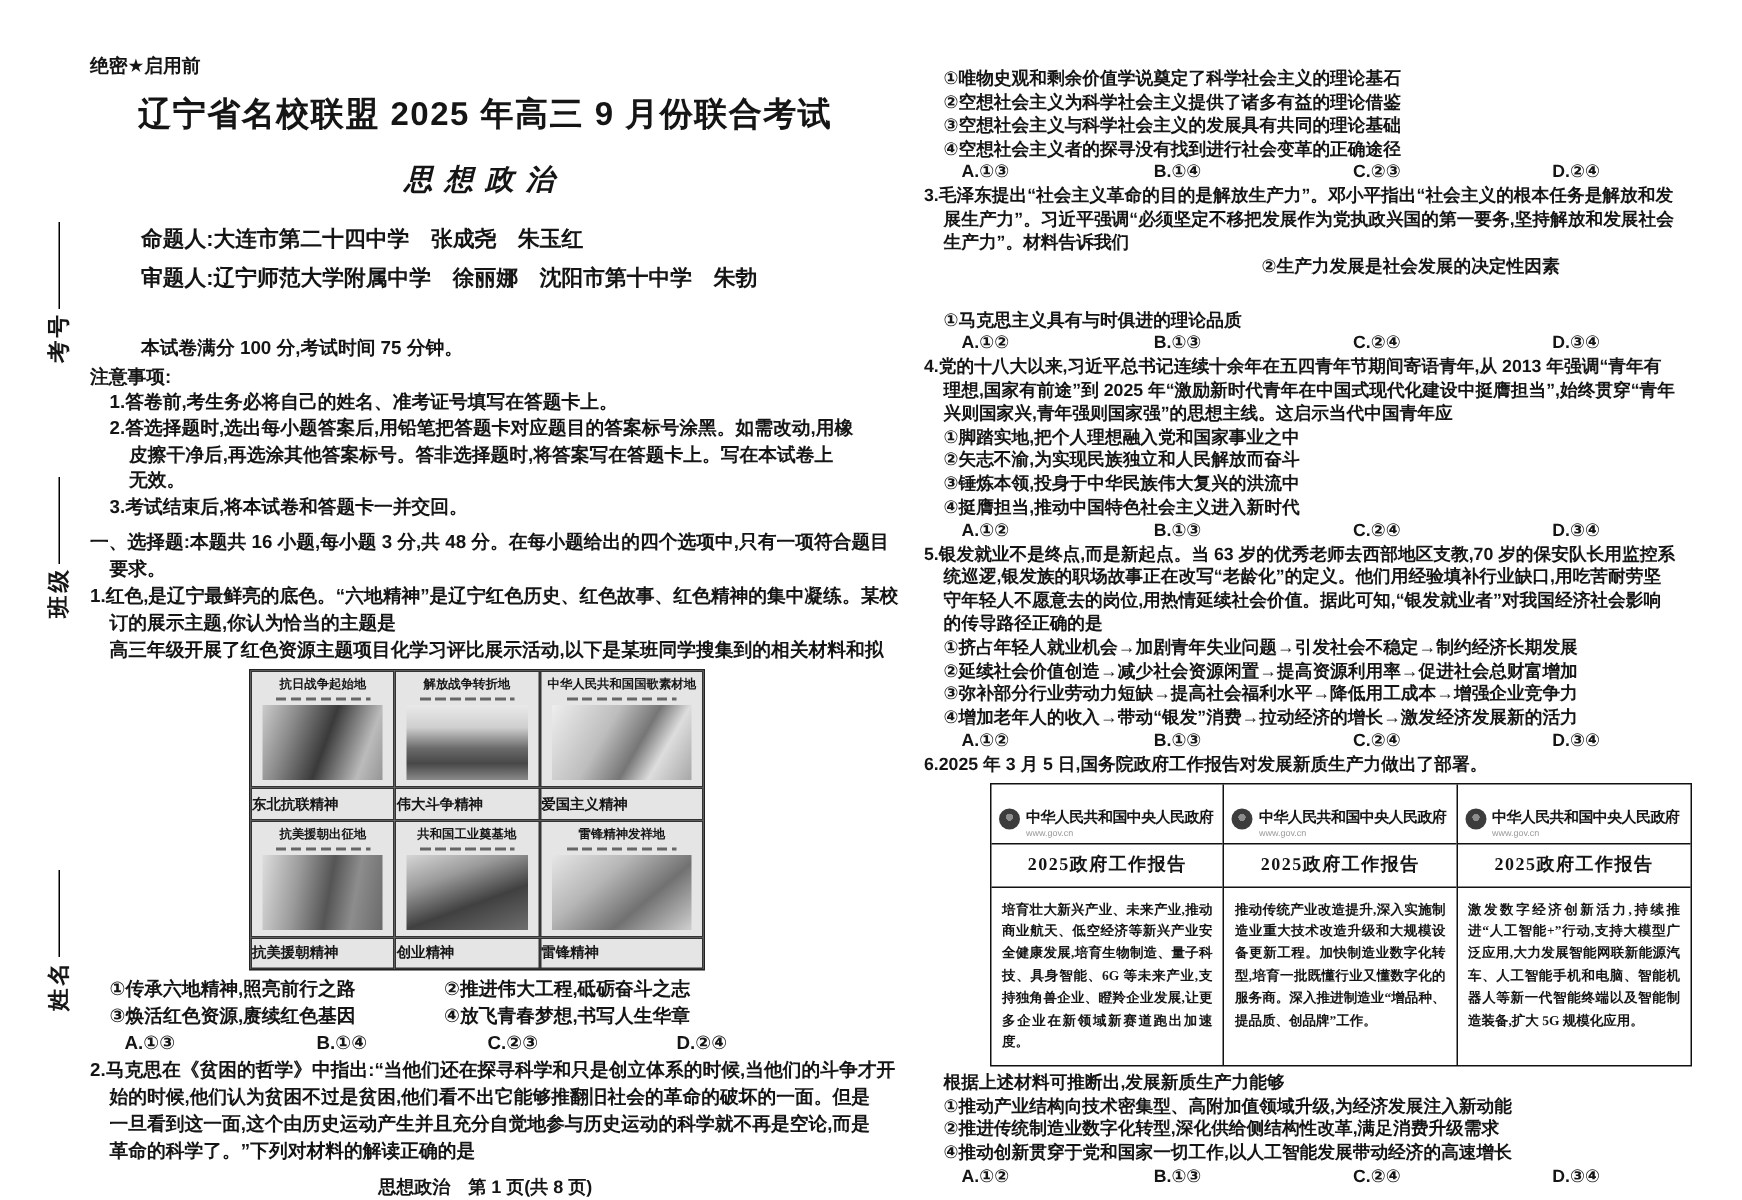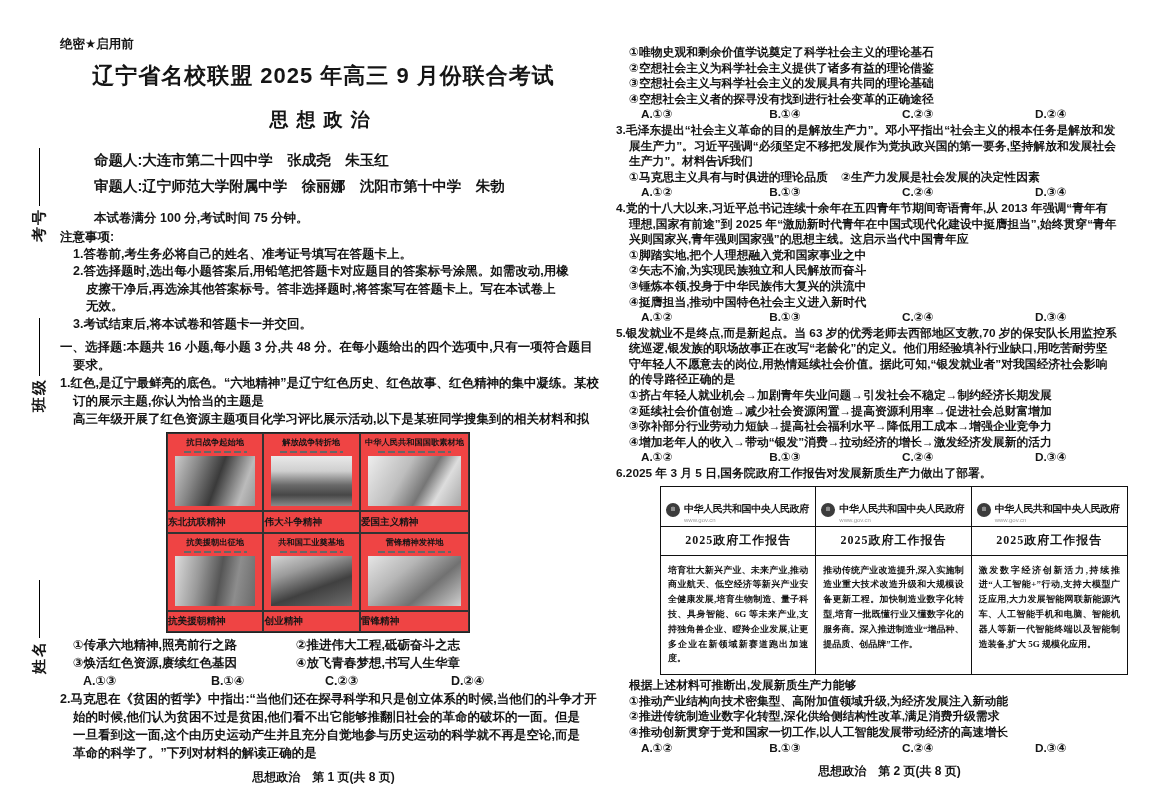--- a/index.html
+++ b/index.html
@@ -9,42 +9,42 @@
   .p1{left:60px;width:527px;}
   .p2{left:616px;width:547px;}
   
   .tl{font-size:12.5px;line-height:18px;font-weight:700;white-space:nowrap;}
   .p2 .tl{font-size:11.8px;line-height:15.6px;}
   .ind{padding-left:13px;}
   .ind2{padding-left:26px;}
   
   .classified{margin-top:36px;font-size:12.5px;font-weight:700;}
   .title{margin-top:8px;text-align:center;font-size:22px;font-weight:700;letter-spacing:1px;}
-  .subject{margin-top:16px;text-align:center;font-size:19px;font-weight:700;letter-spacing:8px;}
+  .subject{margin-top:16px;text-align:center;font-size:19px;font-weight:700;letter-spacing:8px;font-style:italic;}
   .persons{margin-top:14px;padding-left:34px;font-size:14.5px;line-height:26px;font-weight:700;white-space:nowrap;}
-  .info{margin-top:10px;padding-left:34px;}
+  .info{margin-top:24px;padding-left:34px;}
   .notes-title{margin-top:1px;}
   .note{line-height:17.4px;}
   .section{margin-top:1px;}
   
   .ansrow{display:flex;}
   .p1 .ansrow{padding-left:23px;}
   .p2 .ansrow{padding-left:25px;}
   .p1 .ansrow span{display:inline-block;width:128px;}
   .p1 .ansrow span:nth-child(2){width:114px;}
   .p1 .ansrow span:nth-child(3){width:126px;}
   .p2 .ansrow span{display:inline-block;width:135px;}
   .p2 .ansrow span:nth-child(2){width:140px;}
   .p2 .ansrow span:nth-child(3){width:140px;}
   .twocol{display:flex;}
   .p1 .twocol .c1{display:inline-block;width:223px;}
-  .p2 .twocol .c1{display:inline-block;width:212px;}
+  .p2 .twocol .c1{display:inline-block;width:212px;margin-top:36px;}
   
   .rgrid{margin:4px 0 3px 106px;width:302px;border:1.5px solid #222;
-         display:grid;grid-template-columns:repeat(3,1fr);background:#ef4444;}
+         display:grid;grid-template-columns:repeat(3,1fr);background:#e5e5e5;}
   .gcell{border:0.8px solid #333;padding:3px 2px 0;text-align:center;}
   .gtitle{font-size:8.6px;font-weight:700;white-space:nowrap;transform:scale(.96);}
   .cap{height:2px;width:70%;margin:2px auto 3px;
        background:repeating-linear-gradient(90deg,#666 0 7px,transparent 7px 10px);}
   .photo{height:50px;margin:0 5px 4px;}
   .ph1{background:linear-gradient(110deg,#cccccc,#8a8a8a 25%,#3a3a3a 52%,#777777 66%,#bbbbbb 82%,#969696);}
   .ph2{background:linear-gradient(180deg,#e9e9e9,#cfcfcf 30%,#6a6a6a 58%,#474747 78%,#8a8a8a);}
   .ph3{background:linear-gradient(120deg,#eeeeee,#bdbdbd 38%,#767676 60%,#dddddd 76%,#a7a7a7);}
   .ph4{background:linear-gradient(100deg,#dddddd,#9a9a9a 30%,#555555 55%,#8d8d8d 75%,#6a6a6a);}
   .ph5{background:linear-gradient(160deg,#d6d6d6,#9b9b9b 30%,#404040 62%,#6e6e6e);}

